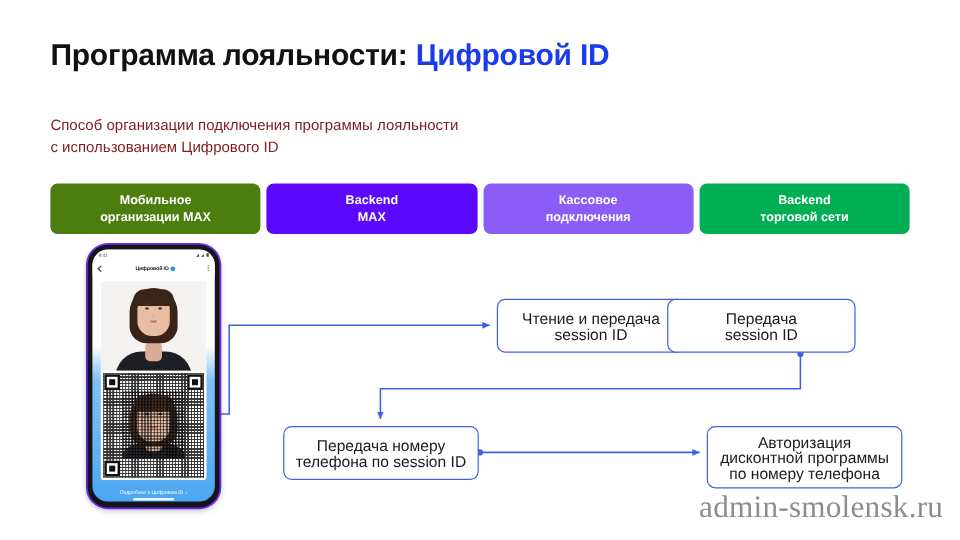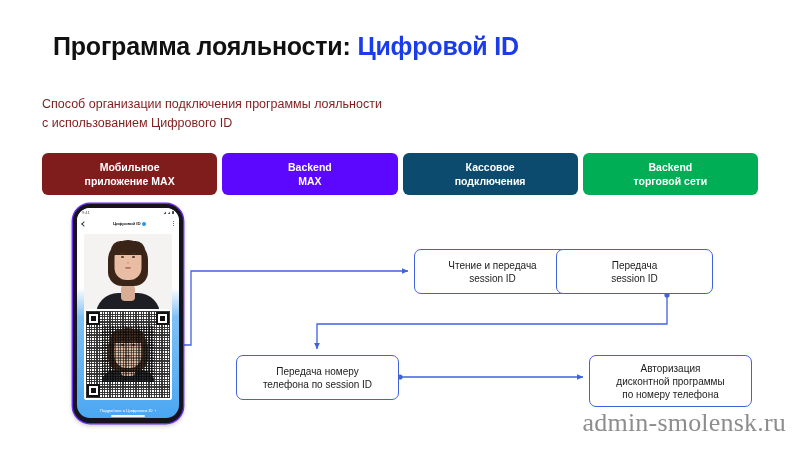--- a/index.html
+++ b/index.html
@@ -7,21 +7,21 @@
     width:800px;height:450px;background:#ffffff;
     font-family:"Liberation Sans",sans-serif;
     position:relative;overflow:hidden;
   }
   .slide{position:absolute;inset:0;}
 
   
   .title{
     position:absolute;left:42px;top:32px;
     font-size:25px;font-weight:bold;color:#111111;
-    letter-spacing:-0.2px;white-space:nowrap;margin-left:11px;
+    letter-spacing:-0.2px;white-space:nowrap;
   }
   .title .accent{color:#1A3CEA;}
 
   
   .subtitle{
     position:absolute;left:42px;top:95px;
     font-size:12.5px;color:#7f1d1d;line-height:19px;
     font-weight:400;white-space:pre-line;
   }
 
@@ -159,21 +159,21 @@
   .home-ind{
     position:absolute;left:50%;bottom:1px;transform:translateX(-50%);
     width:34px;height:1.6px;border-radius:2px;background:#ffffff;opacity:.9;
   }
 
   
   .fbox{
     position:absolute;box-sizing:border-box;
     border:1.2px solid #4161DF;border-radius:7px;background:#ffffff;
     display:flex;align-items:center;justify-content:center;
-    text-align:center;color:#1b1b1b;font-size:10px;line-height:13px;
+    text-align:center;color:#1b1b1b;font-size:13px;line-height:13px;
     white-space:pre-line;padding:2px 5px;
   }
   #box-read   {left:414px;top:249px;width:157px;height:45px;}
   #box-send   {left:556px;top:249px;width:157px;height:45px;}
   #box-phone  {left:236px;top:355px;width:163px;height:45px;}
   #box-auth   {left:589px;top:355px;width:163px;height:52px;}
 
   
   svg.conn{position:absolute;left:0;top:0;width:800px;height:450px;pointer-events:none;}
 
@@ -190,29 +190,29 @@
 <div class="slide">
 
   <div class="title">
     <span>Программа лояльности: </span><span class="accent">Цифровой ID</span>
   </div>
 
   <div class="subtitle">Способ организации подключения программы лояльности
 с использованием Цифрового ID</div>
 
   <div class="lanes">
-    <div class="lane" id="lane0" style="background: #7f1d1d;">
+    <div class="lane" id="lane0" style="background: #4d7c0f;">
       <span>Мобильное</span>
-      <span>приложение MAX</span>
+      <span>организации MAX</span>
     </div>
     <div class="lane" id="lane1" style="background: rgb(92, 8, 255);">
       <span>Backend</span>
       <span>MAX</span>
     </div>
-    <div class="lane" id="lane2" style="background: #0c4a6e;">
+    <div class="lane" id="lane2" style="background: #8b5cf6;">
       <span>Кассовое</span>
       <span>подключения</span>
     </div>
     <div class="lane" id="lane3" style="background: rgb(0, 175, 85);">
       <span>Backend</span>
       <span>торговой сети</span>
     </div>
   </div>
 
   <svg class="conn" viewBox="0 0 800 450">

